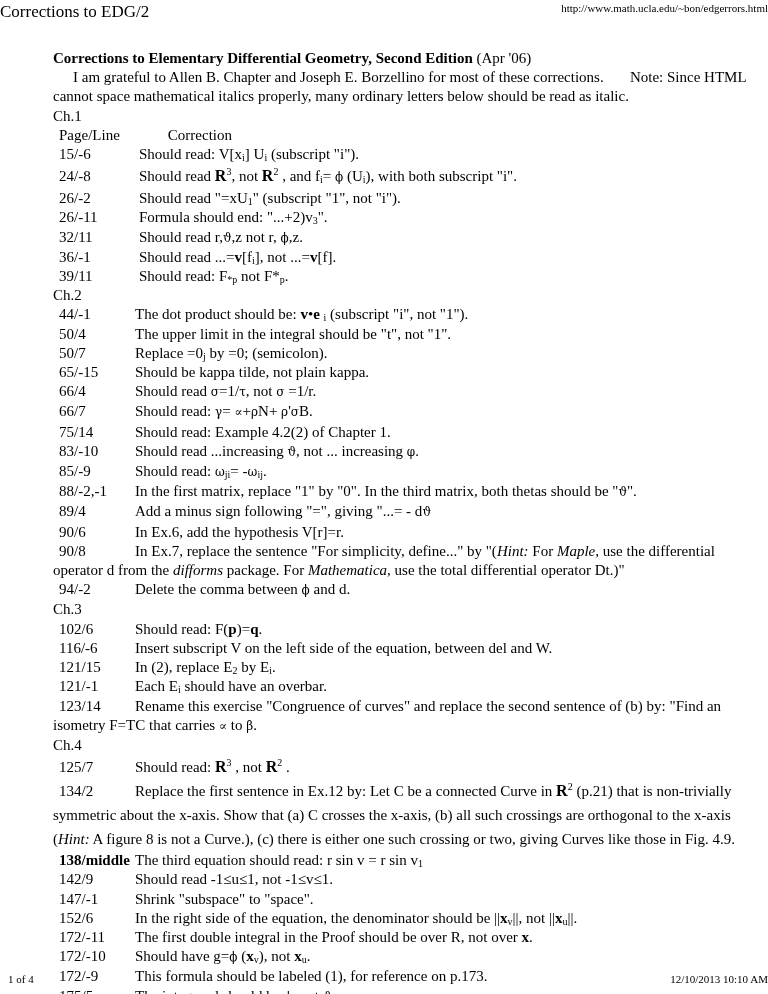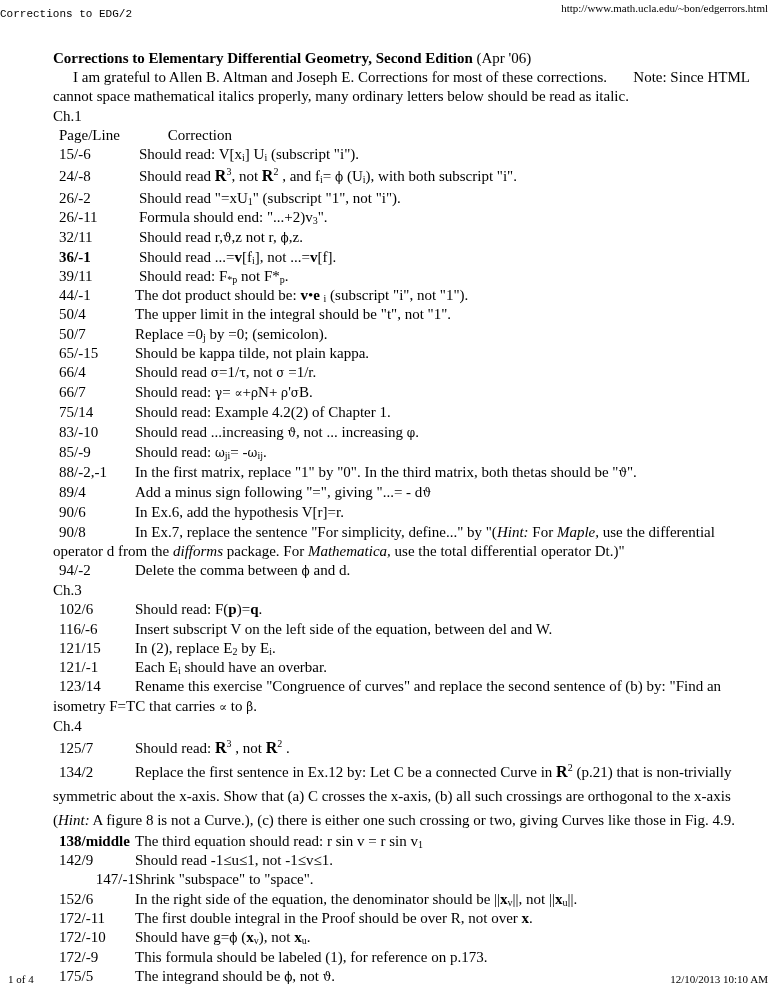--- a/index.html
+++ b/index.html
@@ -1,20 +1,20 @@
 <!DOCTYPE html>
 <html><head>
 <meta charset="utf-8">
 <style>
   html, body { margin: 0; padding: 0; background: #ffffff; }
   body {
     width: 768px; height: 994px; position: relative; overflow: hidden;
     font-family: "Liberation Serif", serif; color: #000; font-size: 15px;
   }
-  .hdr-left { position: absolute; left: 0; top: 8px; font-size: 11px; font-family: Liberation Mono, monospace; }
+  .hdr-left { position: absolute; left: 0; top: 2px; font-size: 17px; }
   .hdr-right { position: absolute; right: 0; top: 2px; font-size: 11px; }
   .ftr-left { position: absolute; left: 8px; top: 973px; font-size: 11px; }
   .ftr-right { position: absolute; right: 0; top: 973px; font-size: 11px; }
   .content { position: absolute; left: 53px; top: 49px; width: 705px; line-height: 19.2px; }
   .title { font-weight: bold; }
   .title-date { font-weight: normal; }
   .intro { text-indent: 20px; }
   .chapter { margin: 0; }
   .row { position: relative; white-space: nowrap; }
   .row.wrap { white-space: normal; }
@@ -33,36 +33,37 @@
 
 <div class="hdr-left">Corrections to EDG/2</div>
 <div class="hdr-right">http://www.math.ucla.edu/~bon/edgerrors.html</div>
 
 <div class="content">
   <div class="title">
     <span>Corrections to Elementary Differential Geometry, Second Edition</span>
     <span class="title-date">(Apr '06)</span>
   </div>
   <div class="intro">
-    <span>I am grateful to Allen B. Altman and Joseph E. Corrections for most of these corrections.</span>&nbsp;&nbsp;&nbsp;&nbsp;&nbsp;&nbsp;
+    <span>I am grateful to Allen B. Chapter and Joseph E. Borzellino for most of these corrections.</span>&nbsp;&nbsp;&nbsp;&nbsp;&nbsp;&nbsp;
     <span>Note: Since HTML cannot space mathematical italics properly, many ordinary letters below should be read as italic.</span>
   </div>
   <div id="chapters">
       <div class="chapter-block">
         <div class="chapter">Ch.1</div>
         <div class="col-head"><span>Page/Line</span><span class="c2">Correction</span></div>
         <div class="row"><span class="pl" style="width: 80px;">15/-6</span><span class="tx">Should read:  V[x<sub>i</sub>] U<sub>i</sub>   (subscript "i").</span></div>
         <div class="row tall"><span class="pl" style="width: 80px;">24/-8</span><span class="tx">Should read  <b class="R">R</b><sup>3</sup>, not  <b class="R">R</b><sup>2</sup> , and f<sub>i</sub>= <span class="sym">ϕ</span> (U<sub>i</sub>), with both subscript "i".</span></div>
         <div class="row"><span class="pl" style="width: 80px;">26/-2</span><span class="tx">Should read "=xU<sub>1</sub>"   (subscript "1", not "i").</span></div>
         <div class="row"><span class="pl" style="width: 80px;">26/-11</span><span class="tx">Formula should end: "...+2)v<sub>3</sub>".</span></div>
         <div class="row"><span class="pl" style="width: 80px;">32/11</span><span class="tx">Should read r,<span class="sym">ϑ</span>,z   not  r, <span class="sym">ϕ</span>,z.</span></div>
-        <div class="row"><span class="pl" style="width: 80px; font-weight: bold;">36/-1</span><span class="tx">Should read  ...=<b>v</b>[f<sub>i</sub>],  not ...=<b>v</b>[f].</span></div>
+        <div class="row"><span class="pl" style="width: 80px;">36/-1</span><span class="tx">Should read  ...=<b>v</b>[f<sub>i</sub>],  not ...=<b>v</b>[f].</span></div>
         <div class="row"><span class="pl" style="width: 80px;">39/11</span><span class="tx">Should read: F<sub>*p</sub>  not  F*<sub>p</sub>.</span></div>
       </div>
       <div class="chapter-block">
+        <div class="chapter">Ch.2</div>
         <div class="row"><span class="pl" style="width: 76px;">44/-1</span><span class="tx">The dot product should be:  <b>v</b>•<b>e</b> <sub>i</sub>  (subscript "i", not "1").</span></div>
         <div class="row"><span class="pl" style="width: 76px;">50/4</span><span class="tx">The upper limit in the integral should be "t", not "1".</span></div>
         <div class="row"><span class="pl" style="width: 76px;">50/7</span><span class="tx">Replace   =0<sub>j</sub> by  =0; (semicolon).</span></div>
         <div class="row"><span class="pl" style="width: 76px;">65/-15</span><span class="tx">Should be kappa tilde, not plain kappa.</span></div>
         <div class="row"><span class="pl" style="width: 76px;">66/4</span><span class="tx">Should read <span class="sym">σ</span>=1/<span class="sym">τ</span>, not <span class="sym">σ</span> =1/r.</span></div>
         <div class="row"><span class="pl" style="width: 76px;">66/7</span><span class="tx">Should read: <span class="sym">γ</span>= <span class="sym">∝</span>+<span class="sym">ρ</span>N+ <span class="sym">ρ</span>'<span class="sym">σ</span>B.</span></div>
         <div class="row"><span class="pl" style="width: 76px;">75/14</span><span class="tx">Should read: Example 4.2(2) of Chapter 1.</span></div>
         <div class="row"><span class="pl" style="width: 76px;">83/-10</span><span class="tx">Should read ...increasing <span class="sym">ϑ</span>,   not ... increasing <span class="sym">φ</span>.</span></div>
         <div class="row"><span class="pl" style="width: 76px;">85/-9</span><span class="tx">Should read: <span class="sym">ω</span><sub>ji</sub>= -<span class="sym">ω</span><sub>ij</sub>.</span></div>
         <div class="row"><span class="pl" style="width: 76px;">88/-2,-1</span><span class="tx">In the first matrix, replace "1" by "0". In the third matrix, both thetas should be "<span class="sym">ϑ</span>".</span></div>
@@ -78,21 +79,21 @@
         <div class="row"><span class="pl" style="width: 76px;">121/15</span><span class="tx">In (2), replace  E<sub>2</sub>  by  E<sub>i</sub>.</span></div>
         <div class="row"><span class="pl" style="width: 76px;">121/-1</span><span class="tx">Each  E<sub>i</sub>  should have an overbar.</span></div>
         <div class="row wrap"><span class="pl" style="width: 76px;">123/14</span><span class="tx">Rename this exercise "Congruence of curves" and replace the second sentence of (b) by: "Find an isometry F=TC that carries <span class="sym">∝</span> to <span class="sym">β</span>.</span></div>
       </div>
       <div class="chapter-block">
         <div class="chapter">Ch.4</div>
         <div class="row tall"><span class="pl" style="width: 76px;">125/7</span><span class="tx">Should read: <b class="R">R</b><sup>3</sup> , not <b class="R">R</b><sup>2</sup> .</span></div>
         <div class="row wrap tall"><span class="pl" style="width: 76px;">134/2</span><span class="tx">Replace the first sentence in Ex.12 by: Let C be a connected Curve in <b class="R">R</b><sup>2</sup> (p.21) that is non-trivially symmetric about the x-axis. Show that (a) C crosses the x-axis, (b) all such crossings are orthogonal to the x-axis (<i>Hint:</i> A figure 8 is not a Curve.), (c) there is either one such crossing or two, giving Curves like those in Fig. 4.9.</span></div>
         <div class="row"><span class="pl" style="width: 76px; font-weight: bold;">138/middle</span><span class="tx">The third equation should read:  r sin v = r sin v<sub>1</sub></span></div>
         <div class="row"><span class="pl" style="width: 76px;">142/9</span><span class="tx">Should read -1≤u≤1,   not -1≤v≤1.</span></div>
-        <div class="row"><span class="pl" style="width: 76px; text-align: right;">147/-1</span><span class="tx">Shrink "subspace" to "space".</span></div>
+        <div class="row"><span class="pl" style="width: 76px;">147/-1</span><span class="tx">Shrink "subspace" to "space".</span></div>
         <div class="row"><span class="pl" style="width: 76px;">152/6</span><span class="tx">In the right side of the equation, the denominator should be ||<b>x</b><sub>v</sub>||,  not ||<b>x</b><sub>u</sub>||.</span></div>
         <div class="row"><span class="pl" style="width: 76px;">172/-11</span><span class="tx">The first double integral in the Proof should be over R, not over <b>x</b>.</span></div>
         <div class="row"><span class="pl" style="width: 76px;">172/-10</span><span class="tx">Should have g=<span class="sym">ϕ</span> (<b>x</b><sub>v</sub>),   not <b>x</b><sub>u</sub>.</span></div>
         <div class="row"><span class="pl" style="width: 76px;">172/-9</span><span class="tx">This formula should be labeled (1), for reference on p.173.</span></div>
         <div class="row"><span class="pl" style="width: 76px;">175/5</span><span class="tx">The integrand should be <span class="sym">ϕ</span>, not <span class="sym">ϑ</span>.</span></div>
       </div>
     </div>
 </div>
 
 <div class="ftr-left">1 of 4</div>

